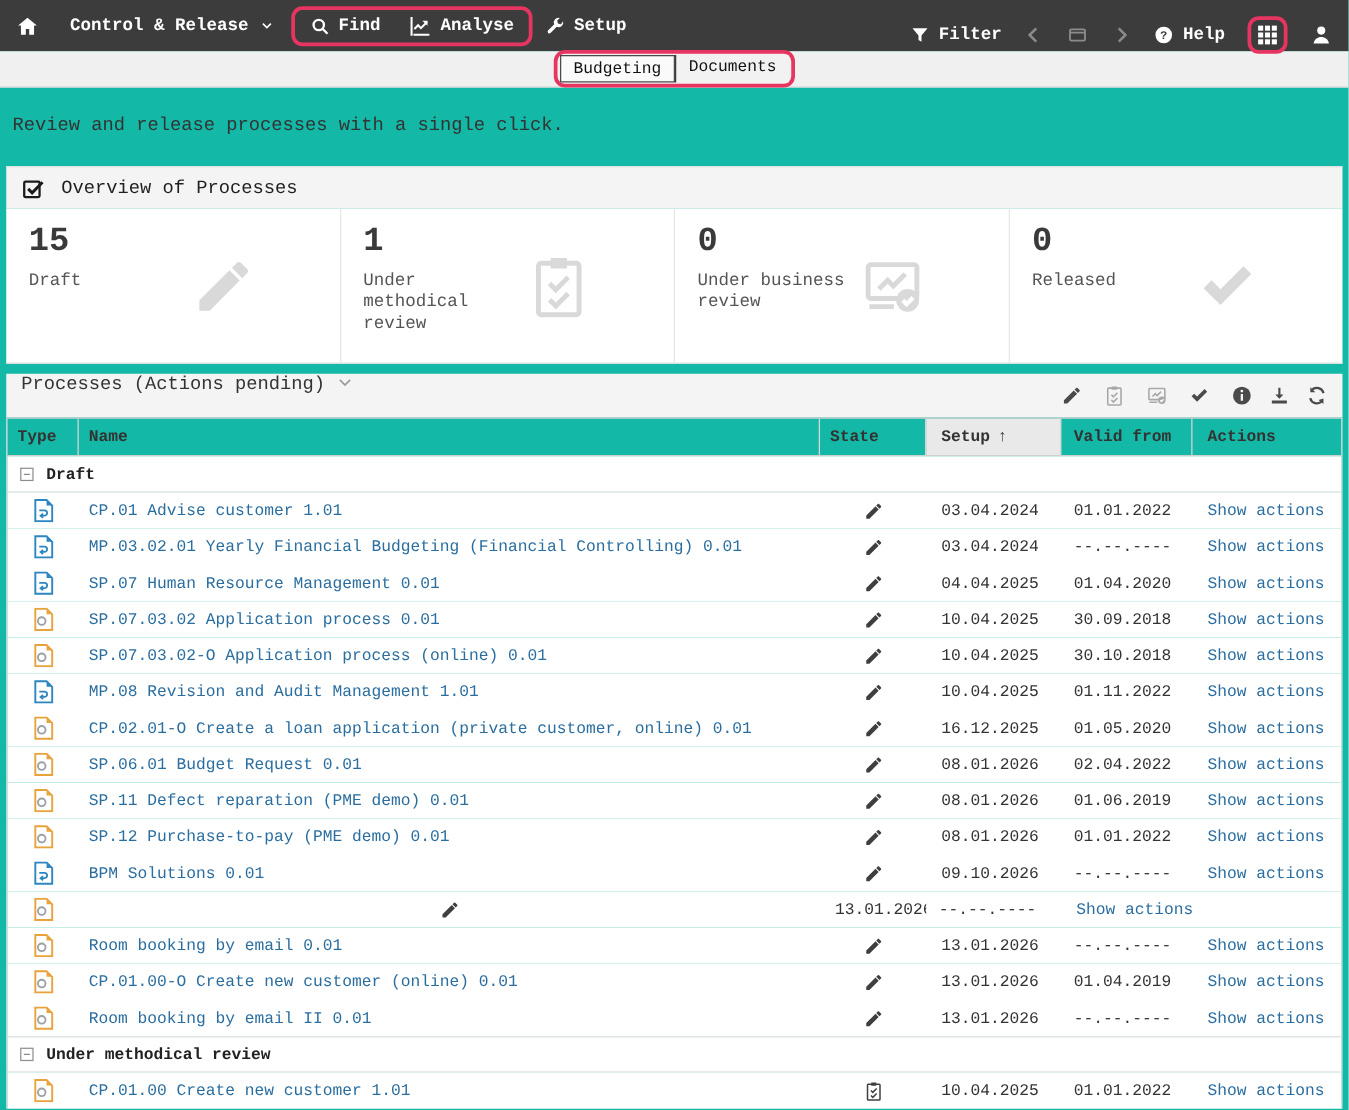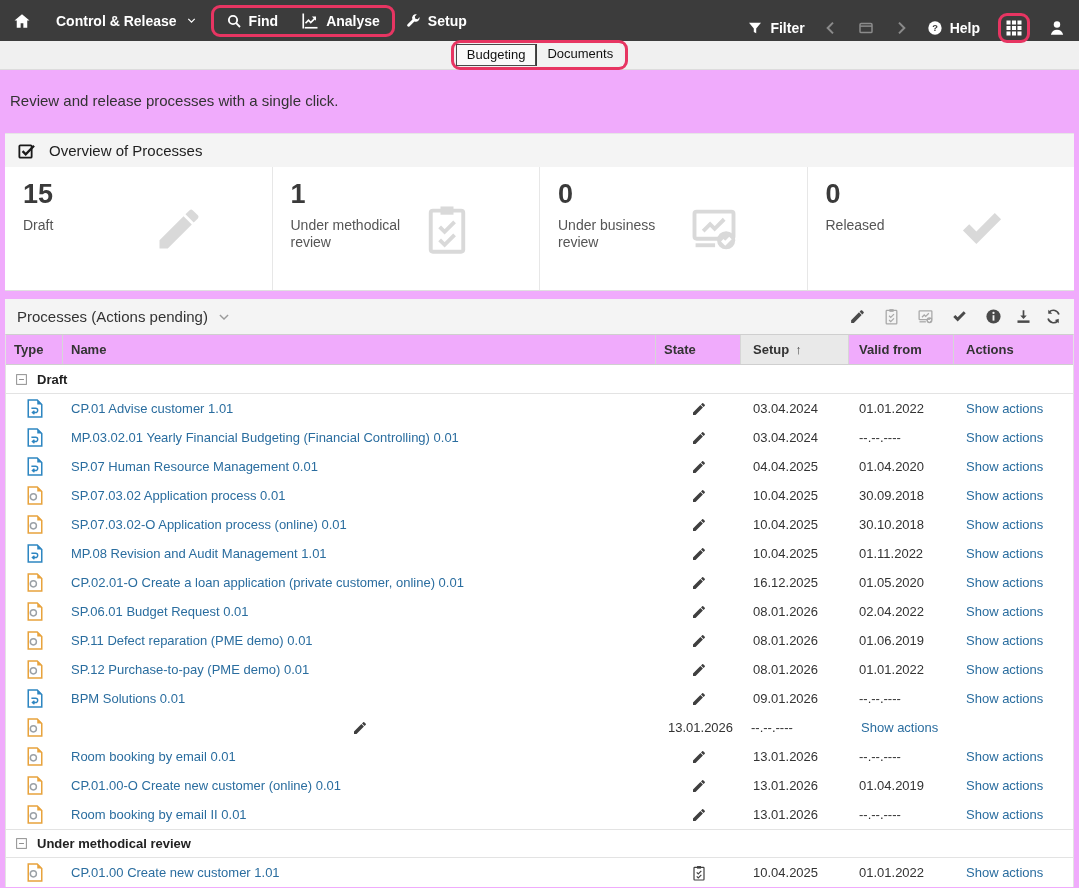--- a/index.html
+++ b/index.html
@@ -1,18 +1,18 @@
 <!DOCTYPE html>
 <html><head>
 <meta charset="utf-8">
 <style>
   * { margin:0; padding:0; box-sizing:border-box; }
   html,body { background:#fff; }
   .page { width:1079px; height:888px; position:relative; overflow:hidden;
-          font-family:Liberation Sans, sans-serif; background:#f0abfc; }
+          font-family:Liberation Mono, monospace; background:#14b8a6; }
 
   
   .topbar { height:41px; background:#3c3c3c; display:flex; align-items:center;
             color:#fff; padding:0 13px; }
   .nav-item { display:flex; align-items:center; gap:7px; font-size:14px;
               font-weight:600; color:#fff; cursor:default; white-space:nowrap; }
   .nav-item svg { display:block; }
   .icon-16 { width:16px; height:16px; }
   .icon-18 { width:18px; height:18px; }
   .home-btn { margin-right:25px; }
@@ -43,21 +43,21 @@
   .cards { margin:0 5px; display:flex; height:124px; background:#fff; border-bottom:1px solid #e0e0e0; }
   .card { flex:1 1 0; position:relative; padding:12px 0 0 18px; border-right:1px solid #e7e7e7; }
   .card:last-child { border-right:none; }
   .card-count { font-size:27px; font-weight:bold; color:#3a3a3a; line-height:30px; }
   .card-label { font-size:14px; color:#555; width:118px; line-height:17px; margin-top:8px; }
   .card-icon { position:absolute; left:148px; top:36px; width:52px; height:52px; color:#d9d9d9; }
   .card-icon svg { width:100%; height:100%; }
 
   
   .table-title-bar { margin:8px 5px 0; height:35px; background:#f4f4f4;
-                     display:flex; align-items:center; padding:0 12px; }
+                     display:flex; padding:0 12px; }
   .table-title { font-size:15px; color:#333; }
   .title-caret { width:14px; height:14px; color:#9a9a9a; margin-left:9px; }
   .tbl-toolbar { margin-left:auto; display:flex; align-items:center; gap:17px; }
   .tbl-toolbar .tool { width:17px; height:17px; color:#4a4a4a; cursor:pointer; }
   .tbl-toolbar .tool.muted { color:#a8a8a8; }
   .tbl-toolbar .tool svg { width:100%; height:100%; }
   .tbl-toolbar .tight { margin-left:-4px; }
 
   .grid-table { margin:0 5px; border-top:1px solid #cfcfcf; font-size:13px; color:#333;
                 border-left:1px solid #e3e3e3; border-right:1px solid #e3e3e3; }
@@ -544,21 +544,21 @@
             </span>
           </div>
           <div class="cell name-cell"><a class="name-link">BPM Solutions 0.01</a></div>
           <div class="cell state-cell">
             <span class="state-icon">
               <svg viewBox="0 0 24 24" fill="currentColor">
                 <path d="M3 17.2V21h3.8L17.9 9.9l-3.8-3.8L3 17.2zM20.7 7.1c.4-.4.4-1 0-1.4l-2.4-2.4c-.4-.4-1-.4-1.4 0l-1.9 1.9 3.8 3.8 1.9-1.9z"></path>
               </svg>
             </span>
           </div>
-          <div class="cell date-cell">09.01.2026</div>
+          <div class="cell date-cell">09.10.2026</div>
           <div class="cell valid-cell">--.--.----</div>
           <div class="cell actions-cell"><a class="action-link">Show actions</a></div>
         </div>
         <div class="data-row">
           <div class="cell type-cell">
             <span class="type-icon">
               <svg viewBox="0 0 20 21">
                 <path d="M2.5 1h10l5 5v14h-15z" fill="#fff" stroke="#e8a33d" stroke-width="1.7"></path>
                 <path d="M12.5 1l5 5h-5z" fill="#e8a33d"></path>
                 <circle cx="8.2" cy="12" r="3.4" fill="none" stroke="#9aa0a6" stroke-width="1.6"></circle>

